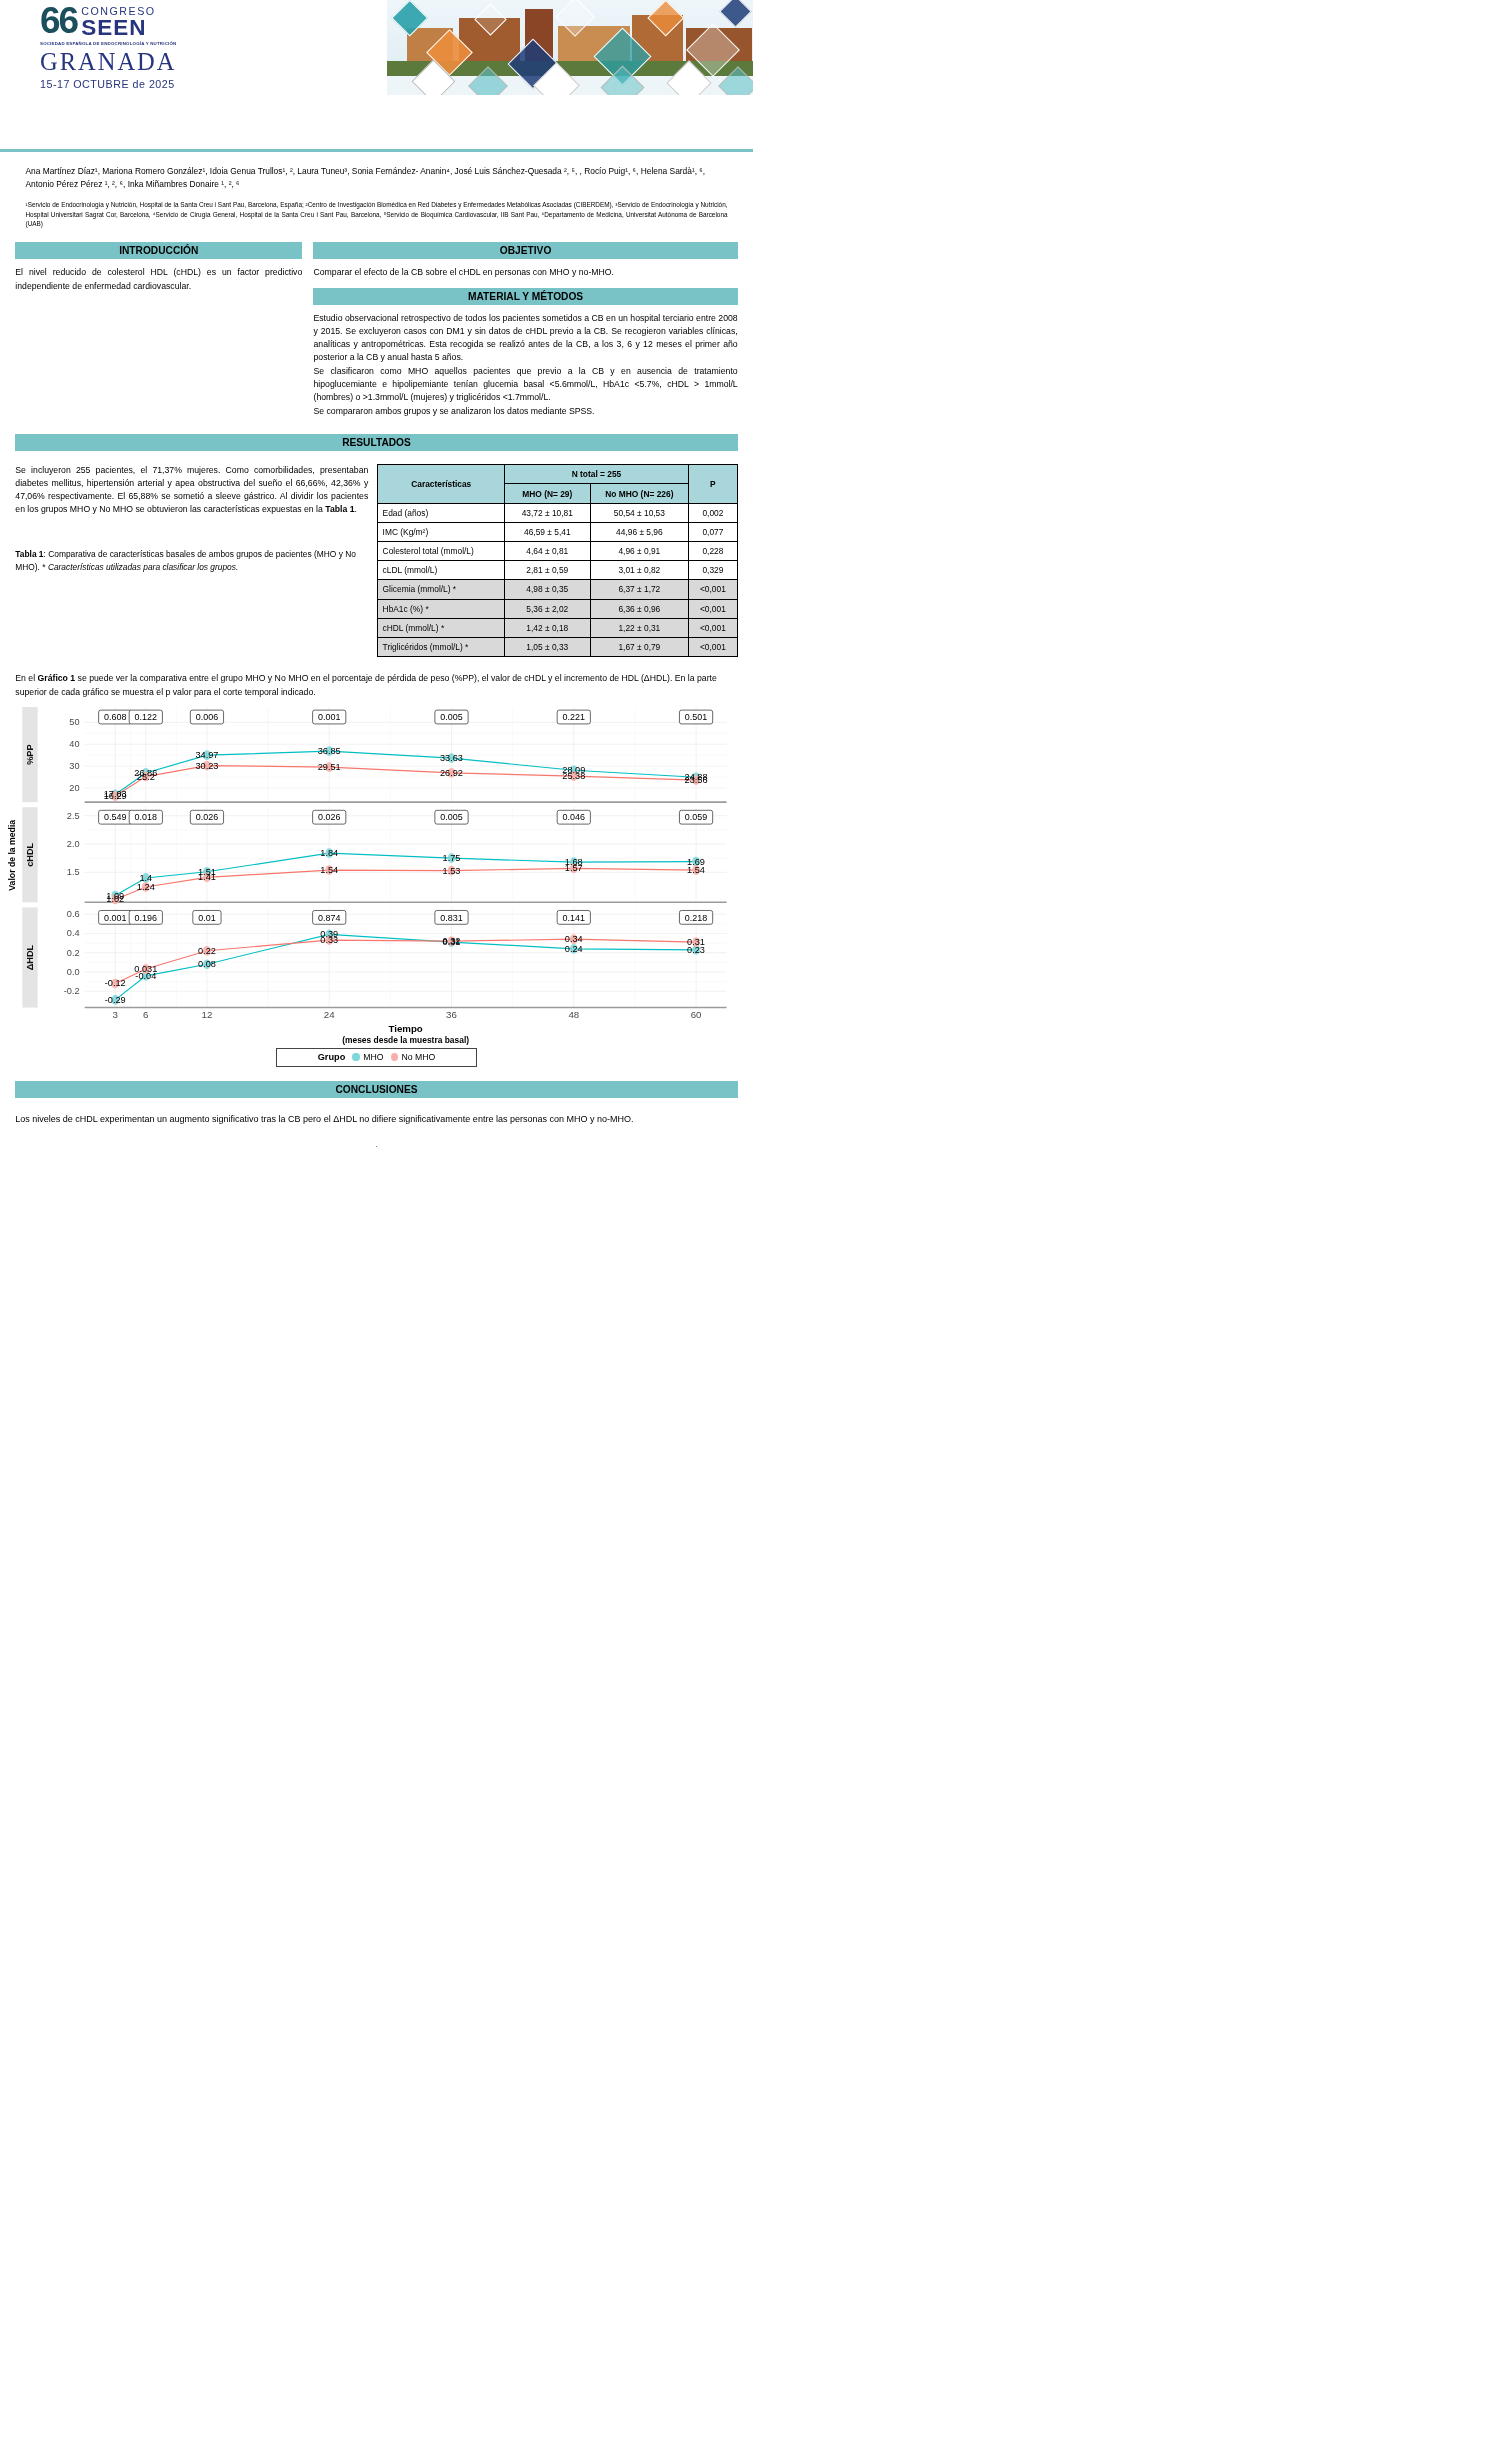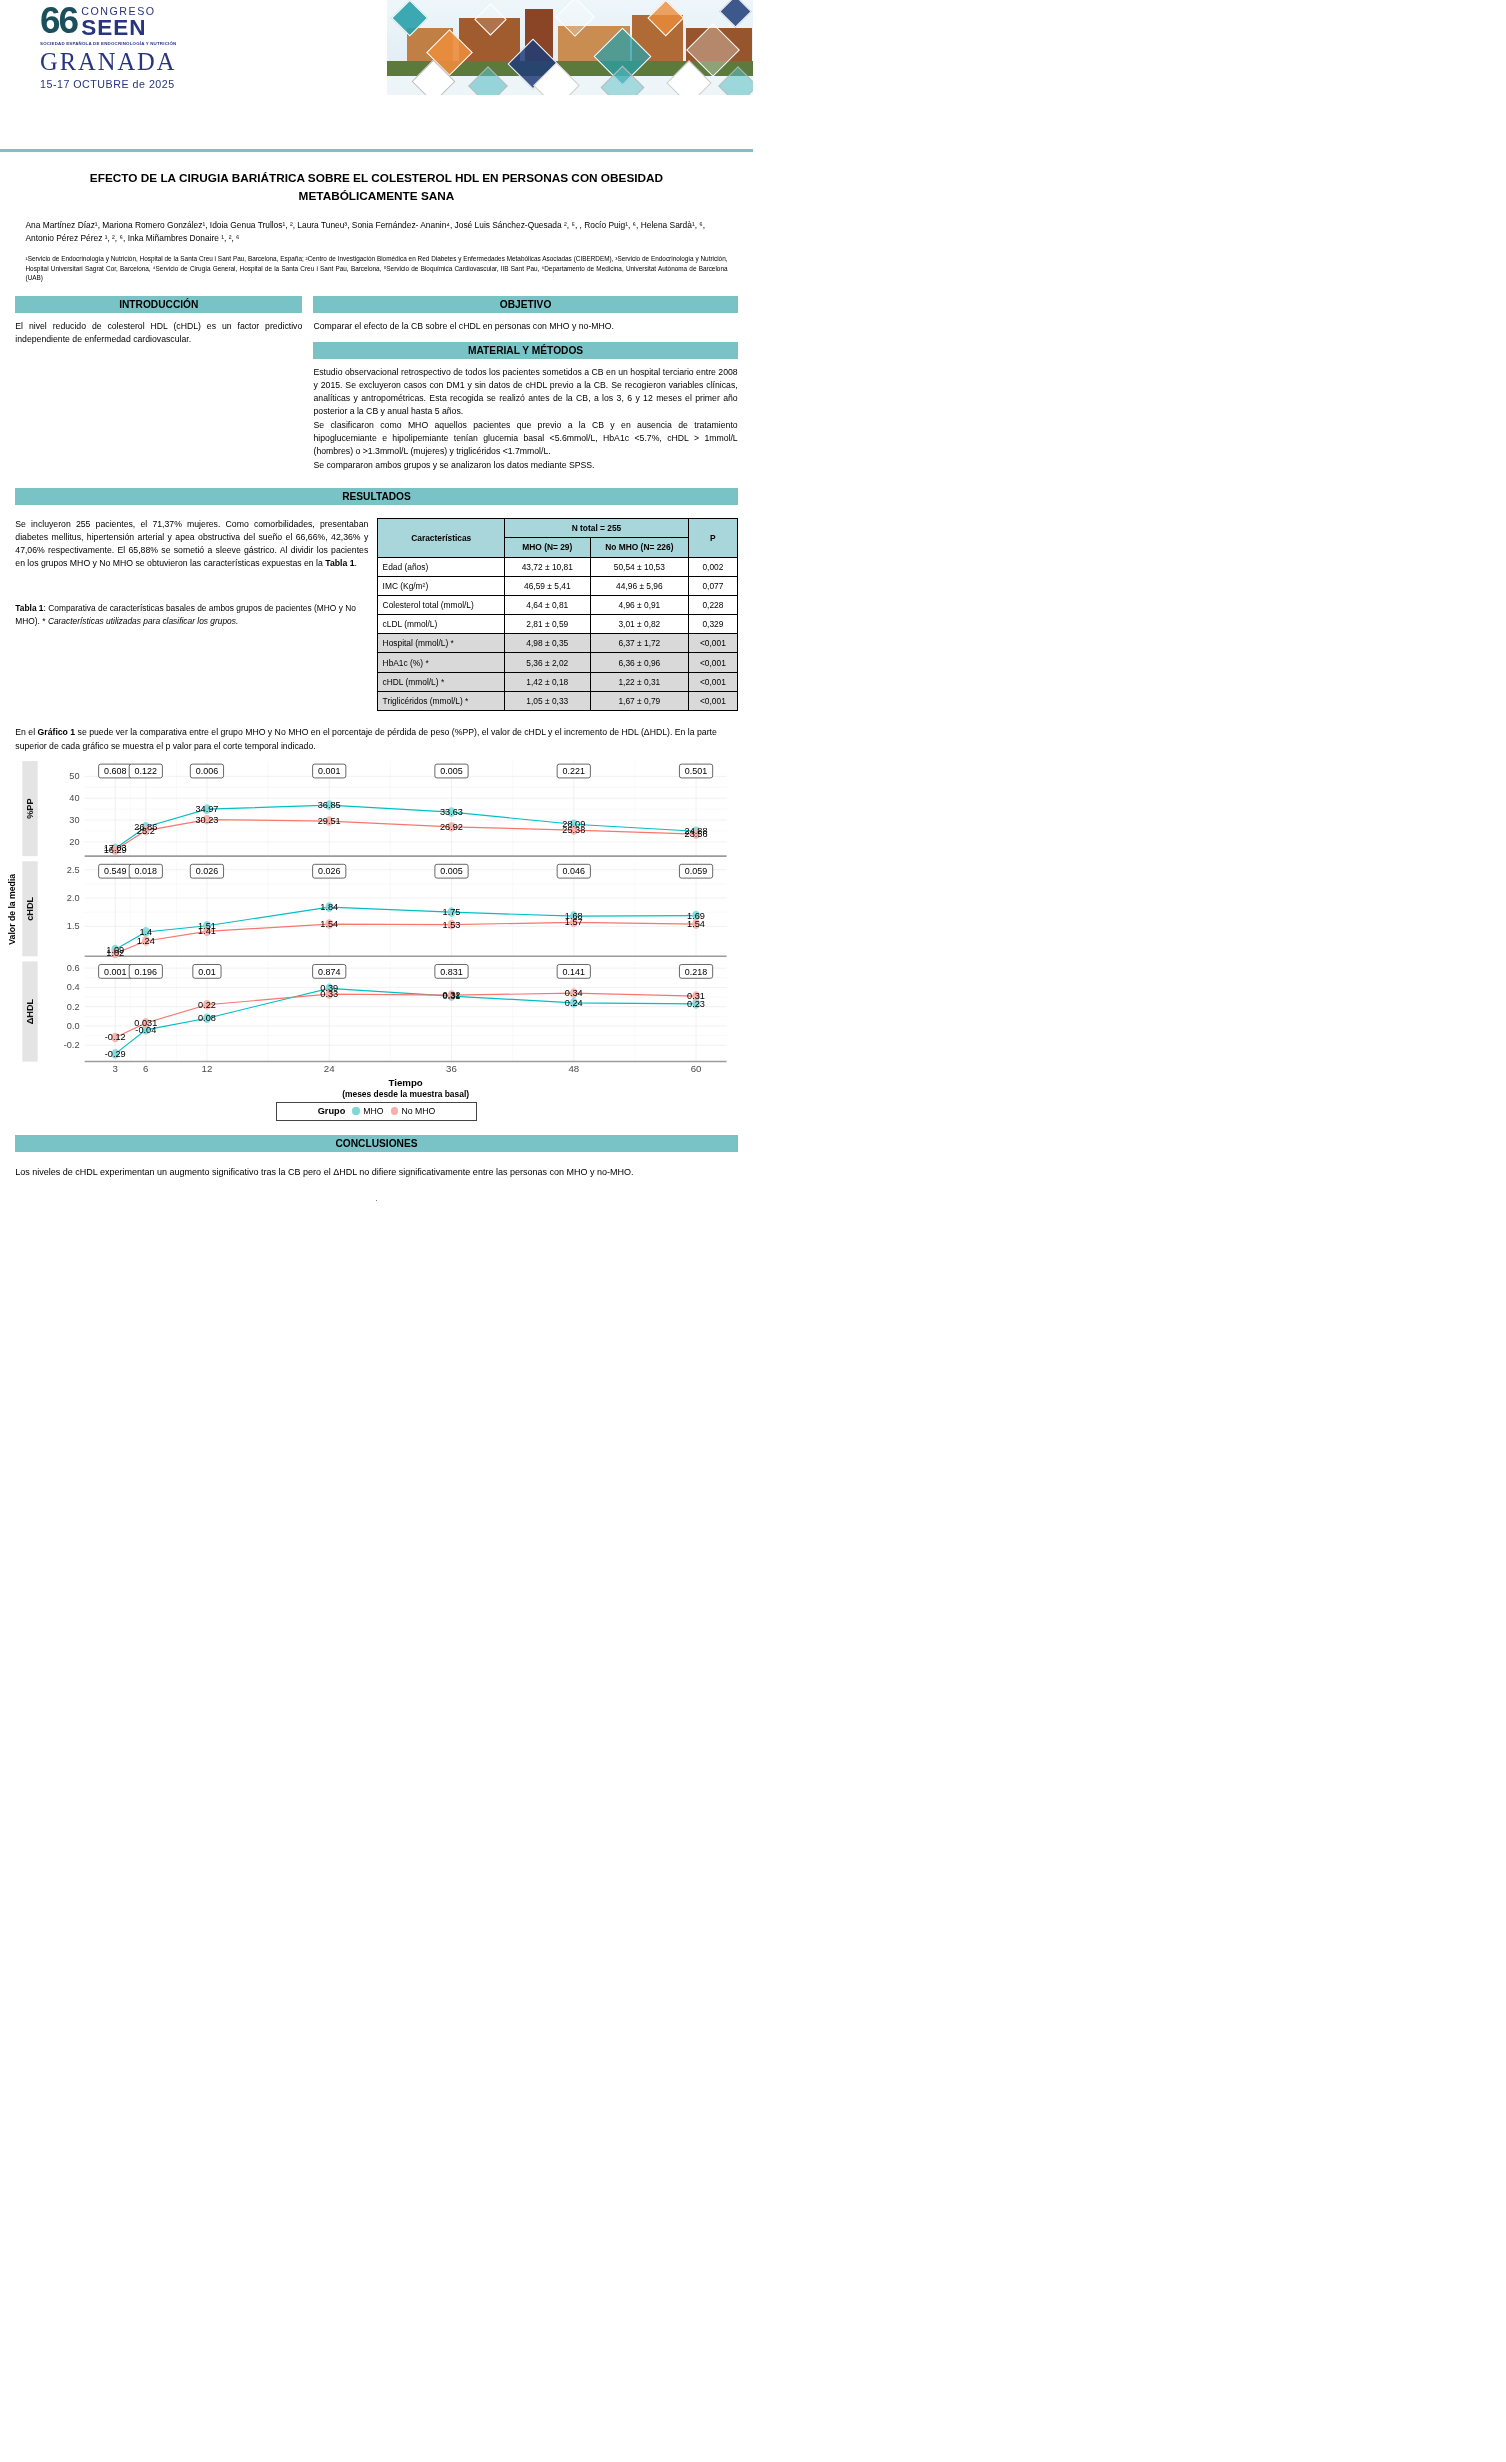--- a/index.html
+++ b/index.html
@@ -105,21 +105,20 @@
       <span class="aw-sq" style="left:31px;top:66px;width:31px;height:31px;background:#fff;border-color:#bbb"></span>
       <span class="aw-sq" style="left:87px;top:72px;width:28px;height:28px;background:rgba(90,190,195,.6);border-color:#bbb"></span>
       <span class="aw-sq" style="left:153px;top:69px;width:33px;height:33px;background:#fff;border-color:#ccc"></span>
       <span class="aw-sq" style="left:220px;top:72px;width:31px;height:31px;background:rgba(90,190,195,.5);border-color:#bbb"></span>
       <span class="aw-sq" style="left:286px;top:67px;width:32px;height:32px;background:#fff;border-color:#ccc"></span>
       <span class="aw-sq" style="left:337px;top:72px;width:28px;height:28px;background:rgba(90,190,195,.55);border-color:#bbb"></span>
     </div>
   </div>
   <div class="teal-rule"></div>
 
-  <div class="main-title">EFECTO DE LA CIRUGIA BARIÁTRICA SOBRE EL COLESTEROL HDL EN PERSONAS CON OBESIDAD METABÓLICAMENTE SANA</div>
   <div class="authors">Ana Martínez Díaz¹, Mariona Romero González¹, Idoia Genua Trullos¹, ², Laura Tuneu³, Sonia Fernández- Ananin⁴, José Luis Sánchez-Quesada ², ⁵, , Rocío Puig¹, ⁶, Helena Sardà¹, ⁶, Antonio Pérez Pérez ¹, ², ⁶, Inka Miñambres Donaire ¹, ², ⁶</div>
   <div class="affiliations">¹Servicio de Endocrinología y Nutrición, Hospital de la Santa Creu i Sant Pau, Barcelona, España; ²Centro de Investigación Biomédica en Red Diabetes y Enfermedades Metabólicas Asociadas (CIBERDEM), ³Servicio de Endocrinología y Nutrición, Hospital Universitari Sagrat Cor, Barcelona, ⁴Servicio de Cirugía General, Hospital de la Santa Creu i Sant Pau, Barcelona, ⁵Servicio de Bioquímica Cardiovascular, IIB Sant Pau, ⁶Departamento de Medicina, Universitat Autònoma de Barcelona (UAB)</div>
 
   <div class="cols">
     <div class="col-left">
       <div class="sec-bar">INTRODUCCIÓN</div>
       <div class="body-text">
         <p>El nivel reducido de colesterol HDL (cHDL) es un factor predictivo independiente de enfermedad cardiovascular.</p>
       </div>
     </div>
@@ -178,21 +177,21 @@
             <td>4,96 ± 0,91</td>
             <td>0,228</td>
           </tr>
           <tr>
             <td class="lab">cLDL (mmol/L)</td>
             <td>2,81 ± 0,59</td>
             <td>3,01 ± 0,82</td>
             <td>0,329</td>
           </tr>
           <tr class="shaded">
-            <td class="lab">Hospital (mmol/L) *</td>
+            <td class="lab">Glicemia (mmol/L) *</td>
             <td>4,98 ± 0,35</td>
             <td>6,37 ± 1,72</td>
             <td>&lt;0,001</td>
           </tr>
           <tr class="shaded">
             <td class="lab">HbA1c (%) *</td>
             <td>5,36 ± 2,02</td>
             <td>6,36 ± 0,96</td>
             <td>&lt;0,001</td>
           </tr>

